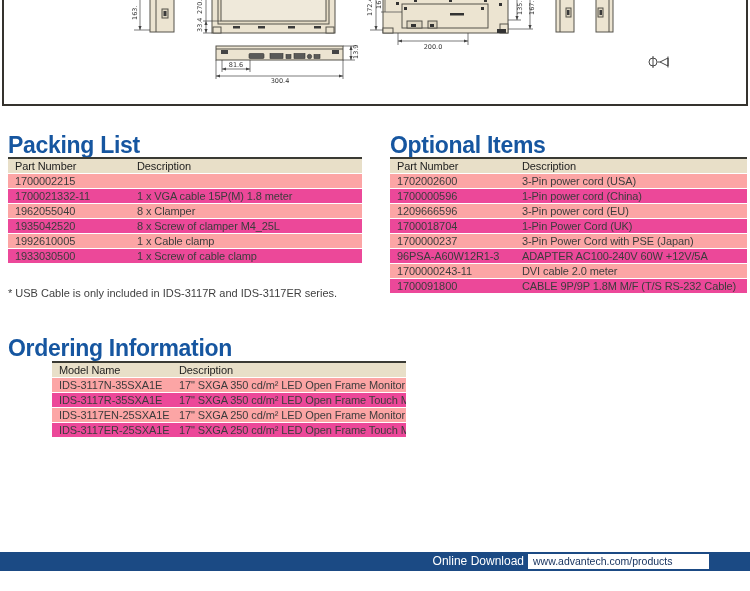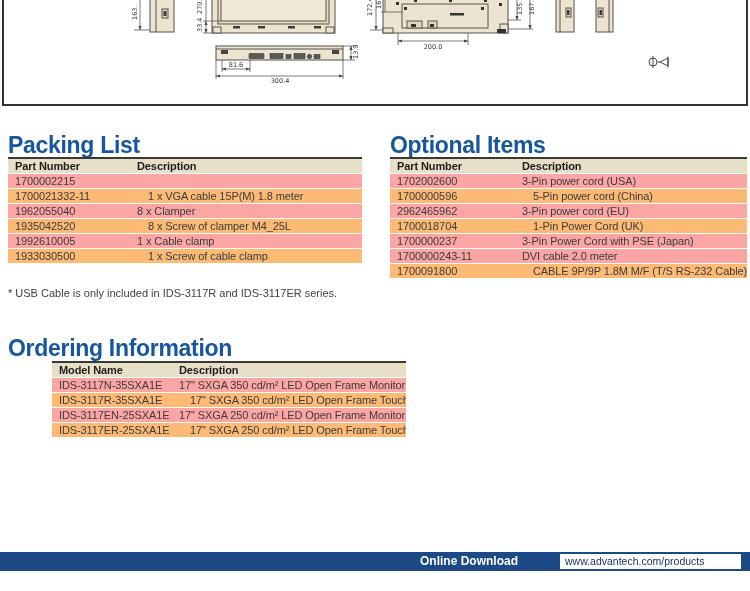--- a/index.html
+++ b/index.html
@@ -9,33 +9,33 @@
   .dim-panel{position:absolute;left:2px;top:0;width:742px;height:104px;
     border-left:2px solid #35332e;border-right:2px solid #35332e;border-bottom:2px solid #35332e;
     background:#fff;overflow:hidden;}
   .dim-panel svg{position:absolute;left:0;top:0;}
   
   .sec-title{position:absolute;font-weight:bold;font-size:23px;letter-spacing:-.3px;color:#1656a0;margin-top:6px;}
   
   .tbl{position:absolute;font-size:11px;color:#3c3c3c;letter-spacing:-.1px;}
   .tr{display:flex;height:15px;line-height:15px;box-sizing:border-box;border-bottom:1px solid #fff;}
   .tr.head{background:#e8dfc8;border-top:2px solid #3a3a33;height:17px;line-height:14px;
-           font-weight:bold;color:#1d1d1d;}
+           font-weight:normal;color:#1d1d1d;}
   .tr.r0{background:#fca5a5;}
-  .tr.r1{background:#fdba74;gap:11px;}
+  .tr.r1{background:#ec4899;}
   .c1{flex:0 0 auto;padding-left:7px;box-sizing:border-box;}
   .c2{flex:1 1 auto;padding-left:7px;overflow:hidden;white-space:nowrap;}
   .w-pack .c1{width:122px;} .w-opt .c1{width:125px;} .w-ord .c1{width:120px;}
   
   .footnotes{position:absolute;left:8px;top:286px;font-size:11px;line-height:1.45;color:#3f3f3f;}
   
   .footer-bar{position:absolute;left:0;top:552px;width:750px;height:19px;background:#1b4a84;}
   .dl-label{position:absolute;left:420px;top:0;width:104px;height:32px;line-height:19px;
-    color:#fff;font-weight:bold;font-size:12px;}
-  .url-box{position:absolute;left:560px;top:2px;width:181px;height:15px;background:#fff;
+    text-align:right;color:#fff;font-weight:normal;font-size:12px;}
+  .url-box{position:absolute;left:528px;top:2px;width:181px;height:15px;background:#fff;
     line-height:15px;font-size:10.5px;color:#1a3560;padding-left:5px;box-sizing:border-box;
     overflow:hidden;white-space:nowrap;}
   text{font-family:"DejaVu Sans",sans-serif;font-size:6.5px;fill:#333;}
 </style>
 </head>
 <body>
 
 <div class="page">
 
   <div class="dim-panel">
@@ -221,33 +221,37 @@
     <div class="tr head">
       <div class="c1">Part Number</div>
       <div class="c2">Description</div>
     </div>
     <div class="tr r0">
         <div class="c1">1702002600</div>
         <div class="c2">3-Pin power cord (USA)</div>
       </div>
     <div class="tr r1">
         <div class="c1">1700000596</div>
-        <div class="c2">5-Pin power cord (China)</div>
-      </div>
-    <div class="tr r0">
-        <div class="c1">2962465962</div>
+        <div class="c2">1-Pin power cord (China)</div>
+      </div>
+    <div class="tr r0">
+        <div class="c1">1209666596</div>
         <div class="c2">3-Pin power cord (EU)</div>
       </div>
     <div class="tr r1">
         <div class="c1">1700018704</div>
         <div class="c2">1-Pin Power Cord (UK)</div>
       </div>
     <div class="tr r0">
         <div class="c1">1700000237</div>
         <div class="c2">3-Pin Power Cord with PSE (Japan)</div>
+      </div>
+    <div class="tr r1">
+        <div class="c1">96PSA-A60W12R1-3</div>
+        <div class="c2">ADAPTER AC100-240V 60W +12V/5A</div>
       </div>
     <div class="tr r0">
         <div class="c1">1700000243-11</div>
         <div class="c2">DVI cable 2.0 meter</div>
       </div>
     <div class="tr r1">
         <div class="c1">1700091800</div>
         <div class="c2">CABLE 9P/9P 1.8M M/F (T/S RS-232 Cable)</div>
       </div>
   </div>

